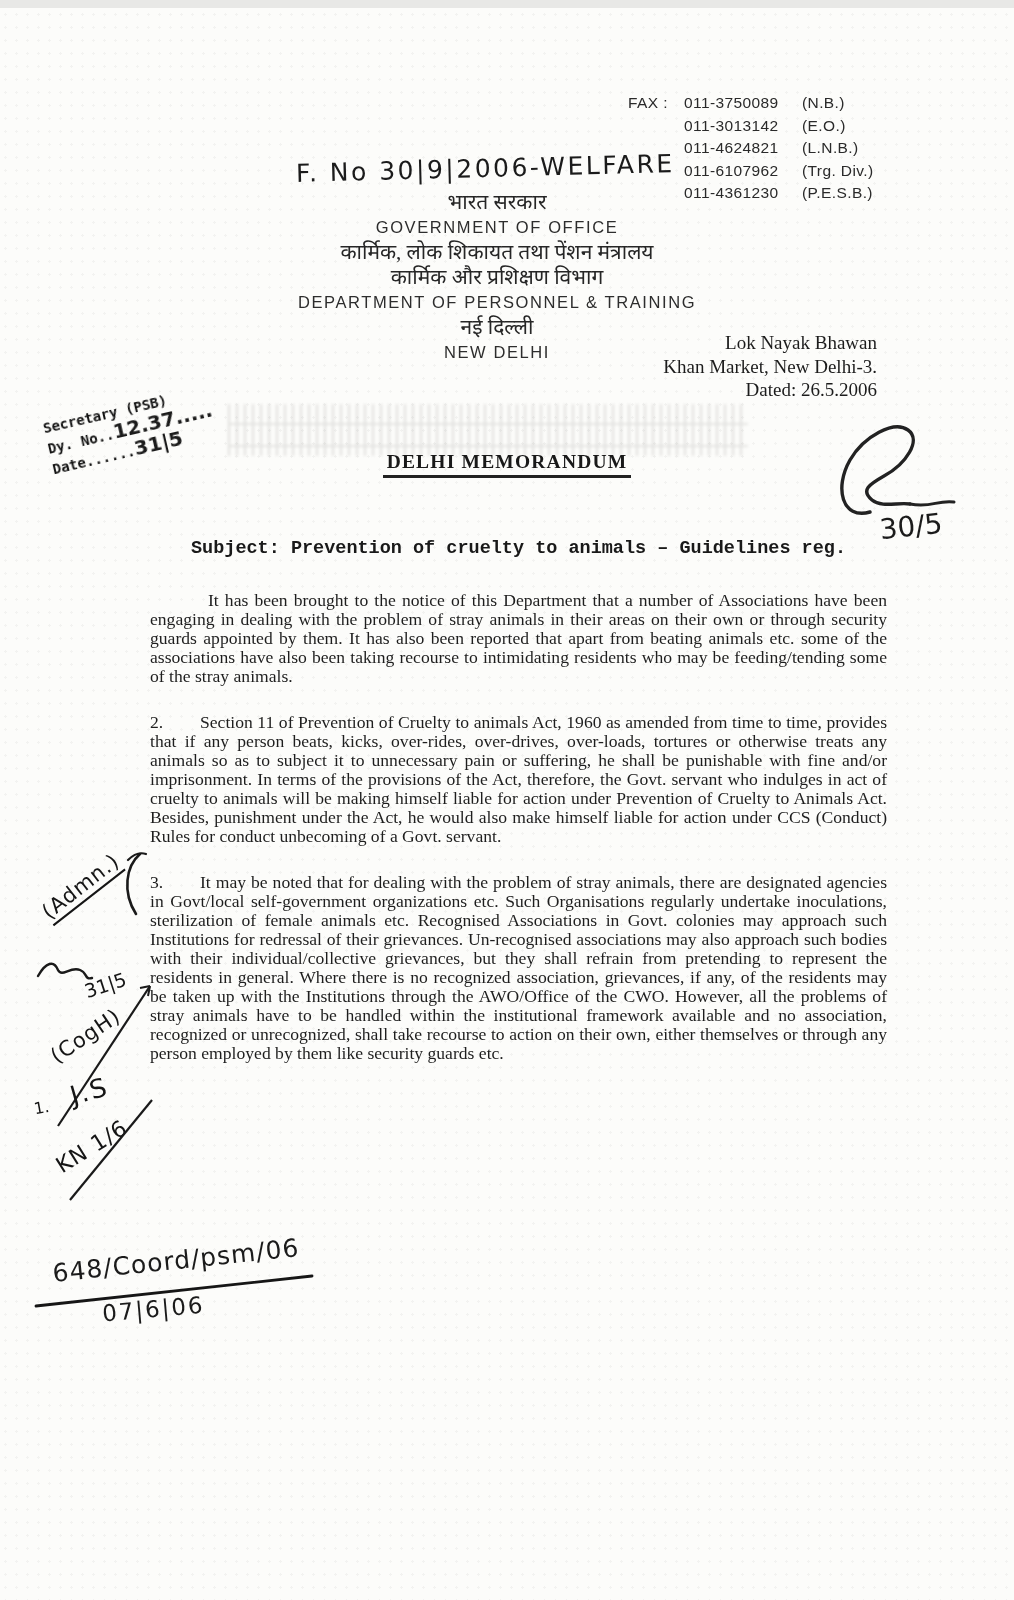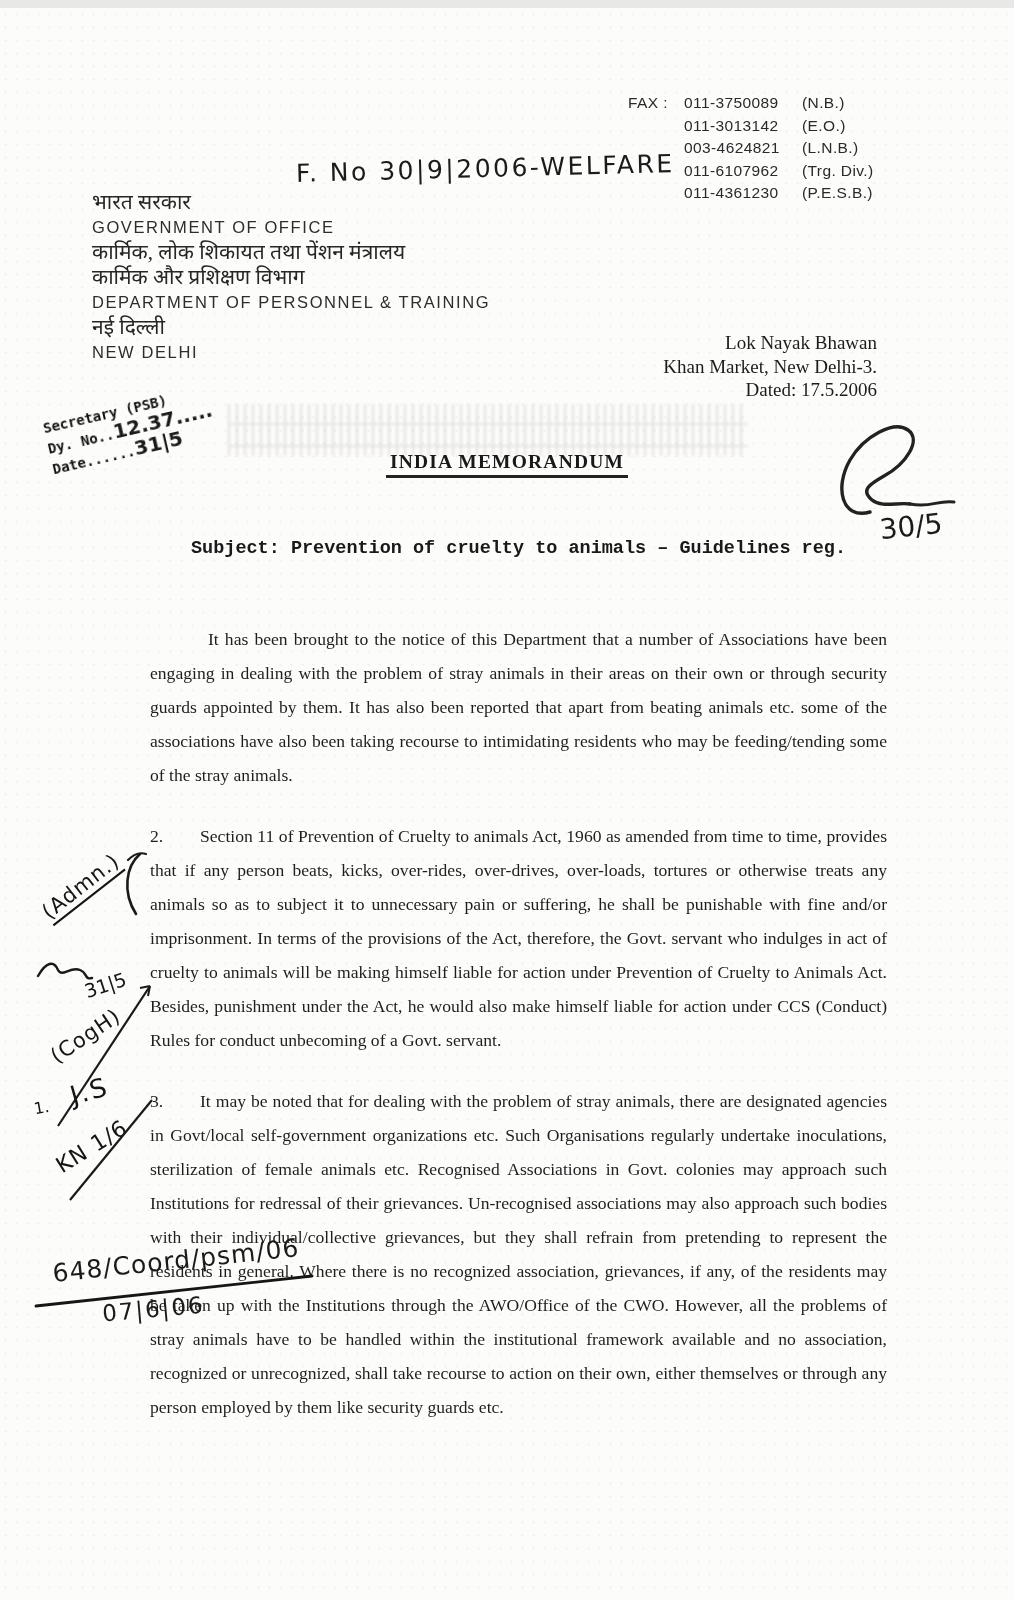--- a/index.html
+++ b/index.html
@@ -17,21 +17,21 @@
        font-size:15.5px;line-height:22.5px;color:#2a2a2a;letter-spacing:.4px;}
   .fax-row{display:flex;}
   .fax-label{width:56px;display:inline-block;}
   .fax-num{width:118px;display:inline-block;}
   .fax-unit{display:inline-block;}
   
   .hand{font-family:"DejaVu Sans",sans-serif;color:#1b1b1b;}
   .fileno{position:absolute;top:146px;left:296px;font-size:25px;letter-spacing:2.5px;
           transform:rotate(-1.5deg);font-weight:500;}
   
-  .hdr{position:absolute;top:182px;left:92px;width:810px;}
+  .hdr{position:absolute;top:182px;left:92px;width:810px;text-align:center;}
   .hdr .hi{font-size:21px;line-height:25px;color:#262626;font-family:"Liberation Serif",serif;}
   .hdr .en{font-family:"Liberation Sans",sans-serif;font-size:16.5px;line-height:25px;
            letter-spacing:1.6px;color:#2d2d2d;}
   
   .addr{position:absolute;top:323px;left:632px;width:245px;text-align:right;
         font-size:19px;line-height:23.5px;color:#1c1c1c;}
   
   .stamp{position:absolute;top:392px;left:46px;transform:rotate(-13deg);
          font-family:"DejaVu Sans Mono",monospace;color:#121212;font-weight:bold;
          font-size:14px;line-height:19px;filter:blur(.2px);}
@@ -44,22 +44,22 @@
   
   .memo-title-wrap{position:absolute;top:443px;left:0;width:1014px;text-align:center;}
   .memo-title{display:inline-block;font-weight:bold;font-size:19.5px;letter-spacing:1.2px;
               border-bottom:3px solid #222;padding:0 4px 2px 4px;color:#191919;}
   
   .sig{position:absolute;top:408px;left:832px;}
   
   .subject{position:absolute;top:530px;left:150px;width:737px;text-align:center;
            font-weight:bold;font-size:18.5px;color:#191919;font-family:Liberation Mono, monospace;}
   
-  .body{position:absolute;top:614px;left:150px;width:737px;font-size:17.6px;
-        line-height:34px;text-align:justify;color:#1e1e1e;}
+  .body{position:absolute;top:583px;left:150px;width:737px;font-size:17.6px;
+        line-height:19px;text-align:justify;color:#1e1e1e;}
   .body p{margin:0 0 27px 0;}
   .body p.first .ptext{display:inline;}
   .body p.first{text-indent:58px;}
   .pnum{display:inline-block;min-width:50px;text-indent:0;}
   
   .ann{position:absolute;font-family:"DejaVu Sans",sans-serif;color:#151515;}
   .ann-admn{top:866px;left:36px;font-size:21px;transform:rotate(-38deg);
             border-bottom:2px solid #151515;padding-bottom:1px;letter-spacing:1px;}
   .ann-315{top:966px;left:84px;font-size:19px;transform:rotate(-18deg);}
   .ann-cogh{top:1016px;left:46px;font-size:21px;transform:rotate(-34deg);letter-spacing:1px;}
@@ -85,21 +85,21 @@
       <span class="fax-num">011-3750089</span>
       <span class="fax-unit">(N.B.)</span>
     </div>
     <div class="fax-row">
       <span class="fax-label"></span>
       <span class="fax-num">011-3013142</span>
       <span class="fax-unit">(E.O.)</span>
     </div>
     <div class="fax-row">
       <span class="fax-label"></span>
-      <span class="fax-num">003-4624821</span>
+      <span class="fax-num">011-4624821</span>
       <span class="fax-unit">(L.N.B.)</span>
     </div>
     <div class="fax-row">
       <span class="fax-label"></span>
       <span class="fax-num">011-6107962</span>
       <span class="fax-unit">(Trg. Div.)</span>
     </div>
     <div class="fax-row">
       <span class="fax-label"></span>
       <span class="fax-num">011-4361230</span>
@@ -115,33 +115,33 @@
     <div class="hi">कार्मिक, लोक शिकायत तथा पेंशन मंत्रालय</div>
     <div class="hi">कार्मिक और प्रशिक्षण विभाग</div>
     <div class="en">DEPARTMENT OF PERSONNEL &amp; TRAINING</div>
     <div class="hi">नई दिल्ली</div>
     <div class="en">NEW DELHI</div>
   </div>
 
   <div class="addr">
     <div>Lok Nayak Bhawan</div>
     <div>Khan Market, New Delhi-3.</div>
-    <div>Dated: 17.5.2006</div>
+    <div>Dated: 26.5.2006</div>
   </div>
 
   <div class="stamp">
     <div>Secretary (PSB)</div>
     <div><span>Dy. No..</span><span class="big hand">12.37.....</span></div>
     <div><span>Date......</span><span class="big hand">31|5</span></div>
   </div>
 
   <div class="bleed"></div>
 
   <div class="memo-title-wrap">
-    <span class="memo-title">INDIA MEMORANDUM</span>
+    <span class="memo-title">DELHI MEMORANDUM</span>
   </div>
 
   <div class="sig">
     <svg width="150" height="130" viewBox="0 0 150 130">
       <path d="M 38,96 C 10,104 2,72 18,44 C 32,20 62,4 76,14 C 90,24 74,48 52,60 C 38,68 28,74 40,84 C 50,92 66,86 78,88" fill="none" stroke="#222" stroke-width="3.4" stroke-linecap="round"></path>
       <path d="M 78,88 C 100,92 104,84 122,86" fill="none" stroke="#222" stroke-width="3" stroke-linecap="round"></path>
       <text x="48" y="122" font-family="DejaVu Sans, sans-serif" font-size="28" fill="#1b1b1b" transform="rotate(-6 60 115)">30/5</text>
     </svg>
   </div>
 

